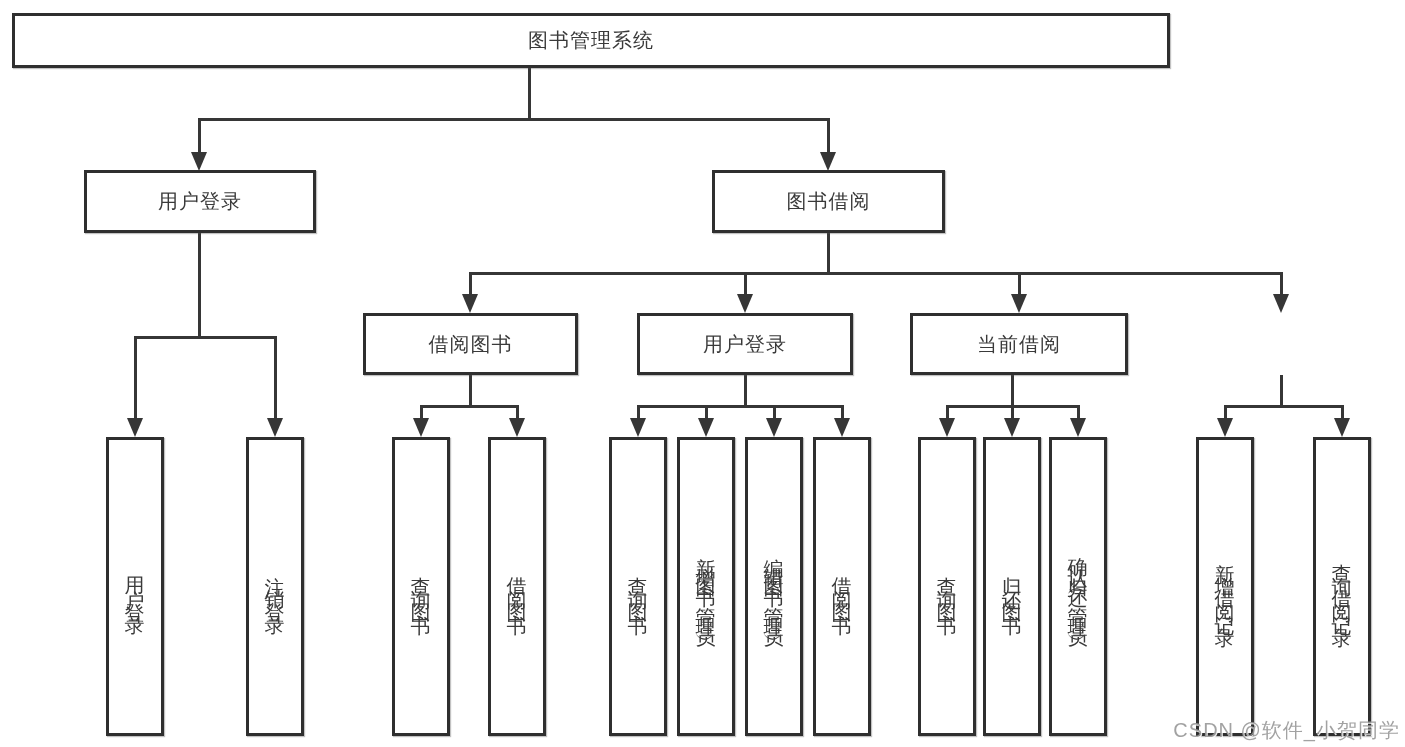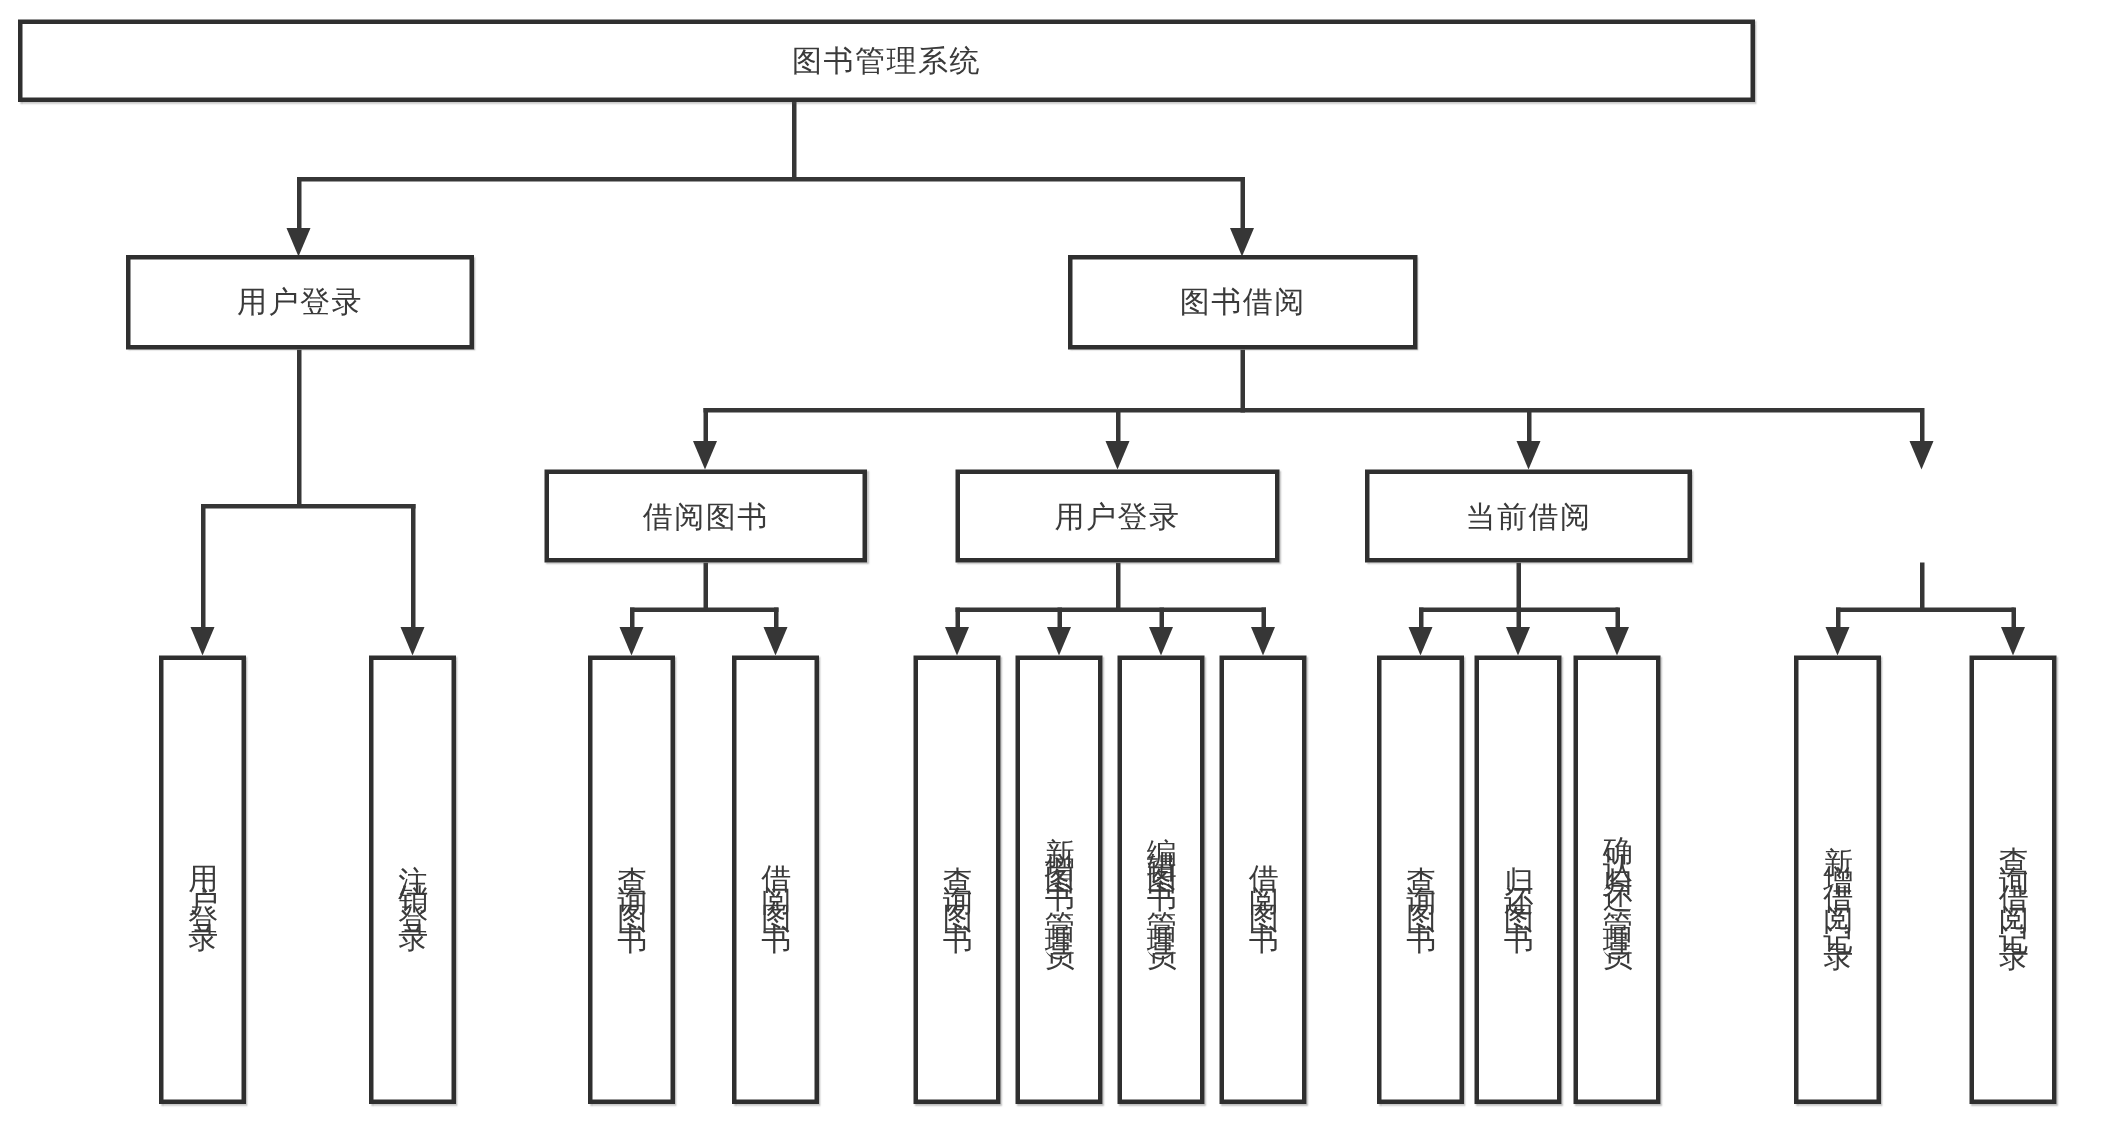--- a/index.html
+++ b/index.html
@@ -179,14 +179,15 @@
   <div class="vline" style="left:1077px; top:405px; height:17px;"></div>
   <div class="ahead" style="left:1070px; top:418px;"></div>
 
   <div class="vline" style="left:1280px; top:375px; height:32px;"></div>
   <div class="hline" style="left:1224px; top:405px; width:119px;"></div>
   <div class="vline" style="left:1224px; top:405px; height:17px;"></div>
   <div class="ahead" style="left:1217px; top:418px;"></div>
   <div class="vline" style="left:1341px; top:405px; height:17px;"></div>
   <div class="ahead" style="left:1334px; top:418px;"></div>
 
+  <div class="watermark">CSDN @软件_小贺同学</div>
 
 </div>
 
 </body></html>

